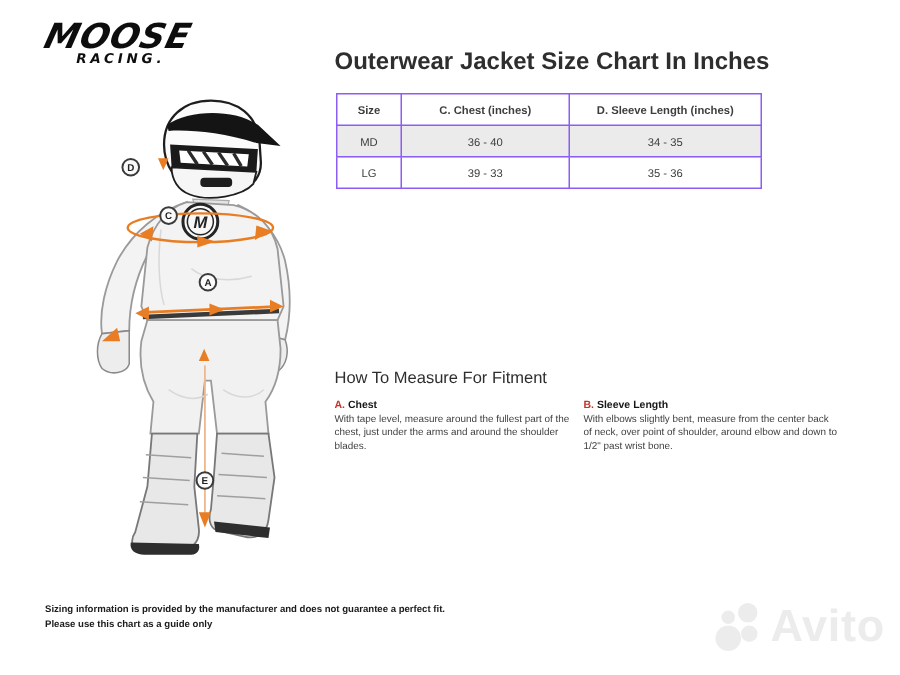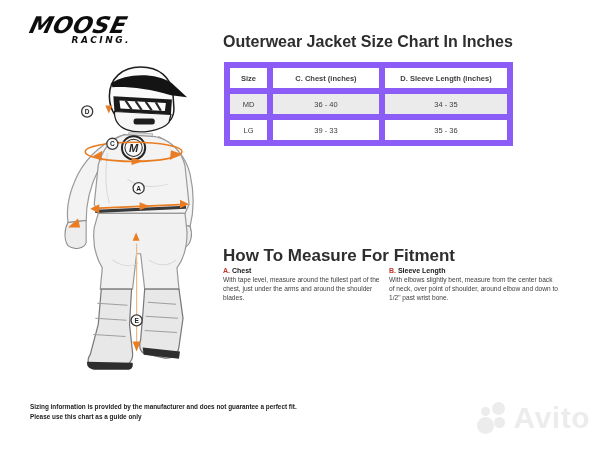--- a/index.html
+++ b/index.html
@@ -6,32 +6,32 @@
   body{
     width:600px;height:450px;position:relative;overflow:hidden;
     background:#ffffff;font-family:"Liberation Sans", sans-serif;
     -webkit-font-smoothing:antialiased;
   }
   
   .logo{position:absolute;left:30px;top:14px;width:104px;color:#0d0d0d;}
   .logo-top{font-family:"DejaVu Sans",sans-serif;font-weight:bold;font-style:italic;
     font-size:23px;letter-spacing:.5px;transform:skewX(-14deg);line-height:1;}
   .logo-bottom{font-family:"DejaVu Sans",sans-serif;font-weight:bold;font-style:italic;
-    font-size:9px;letter-spacing:2.5px;text-align:right;margin-top:-2px;padding-right:3px;}
+    font-size:9px;letter-spacing:2.5px;text-align:center;margin-top:-2px;padding-right:3px;}
   
   .figure{position:absolute;left:26px;top:56px;width:198px;height:338px;}
   
   .chart-title{position:absolute;left:223px;top:33px;font-size:16px;font-weight:bold;color:#2e2e2e;}
   table.size-chart{position:absolute;left:224px;top:62px;width:283px;border-collapse:collapse;
     table-layout:fixed;font-size:7.5px;color:#3d3d3d;}
   table.size-chart th,table.size-chart td{
-    border:6px solid #8b5cf6;height:20px;text-align:center;vertical-align:middle;padding:0;margin-top:16px;}
+    border:1px solid #8b5cf6;height:20px;text-align:center;vertical-align:middle;padding:0;margin-top:16px;}
   table.size-chart th{font-weight:bold;background:#ffffff;}
   table.size-chart tbody tr:nth-child(odd) td{background:#ebebeb;}
-  .measure-heading{position:absolute;left:223px;top:246px;font-size:17px;font-weight:bold;color:#2e2e2e;}
+  .measure-heading{position:absolute;left:223px;top:246px;font-size:11px;font-weight:normal;color:#2e2e2e;}
   .measure-block{position:absolute;top:266px;font-size:6.6px;color:#3f3f3f;line-height:1.32;}
   .measure-a{left:223px;width:164px;}
   .measure-b{left:389px;width:170px;}
   .measure-label{font-size:7px;font-weight:bold;color:#161616;margin-bottom:1px;}
   .measure-marker{color:#C4342B;font-weight:bold;}
   
   .footer-note{position:absolute;left:30px;top:402px;font-size:6.4px;font-weight:bold;
     color:#1b1b1b;line-height:1.6;}
   
   .watermark{position:absolute;right:10px;top:400px;display:flex;align-items:center;gap:5px;

